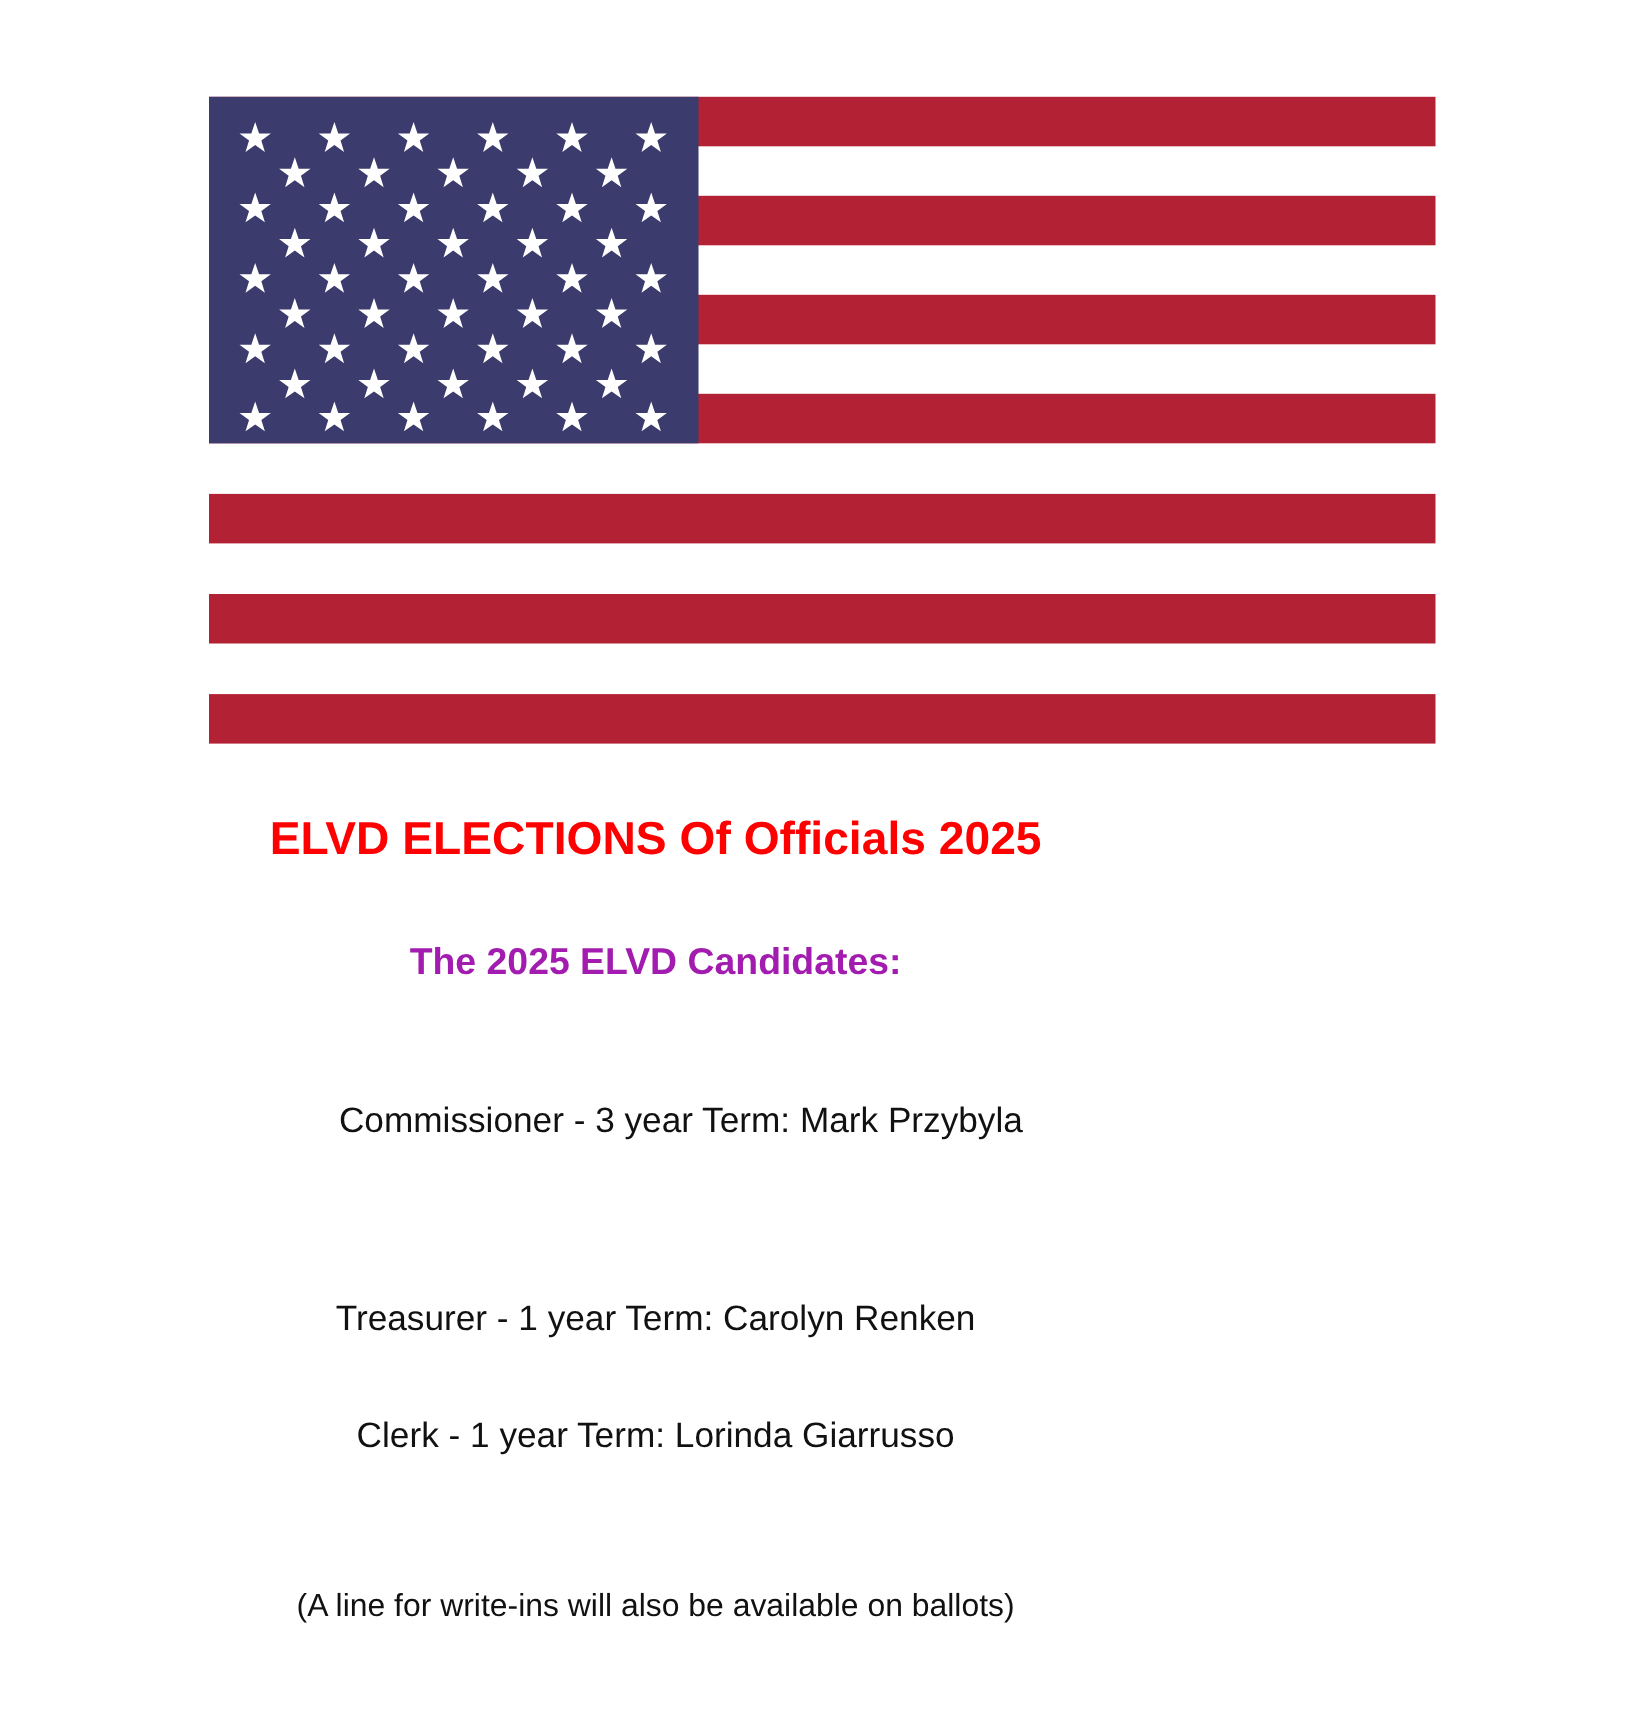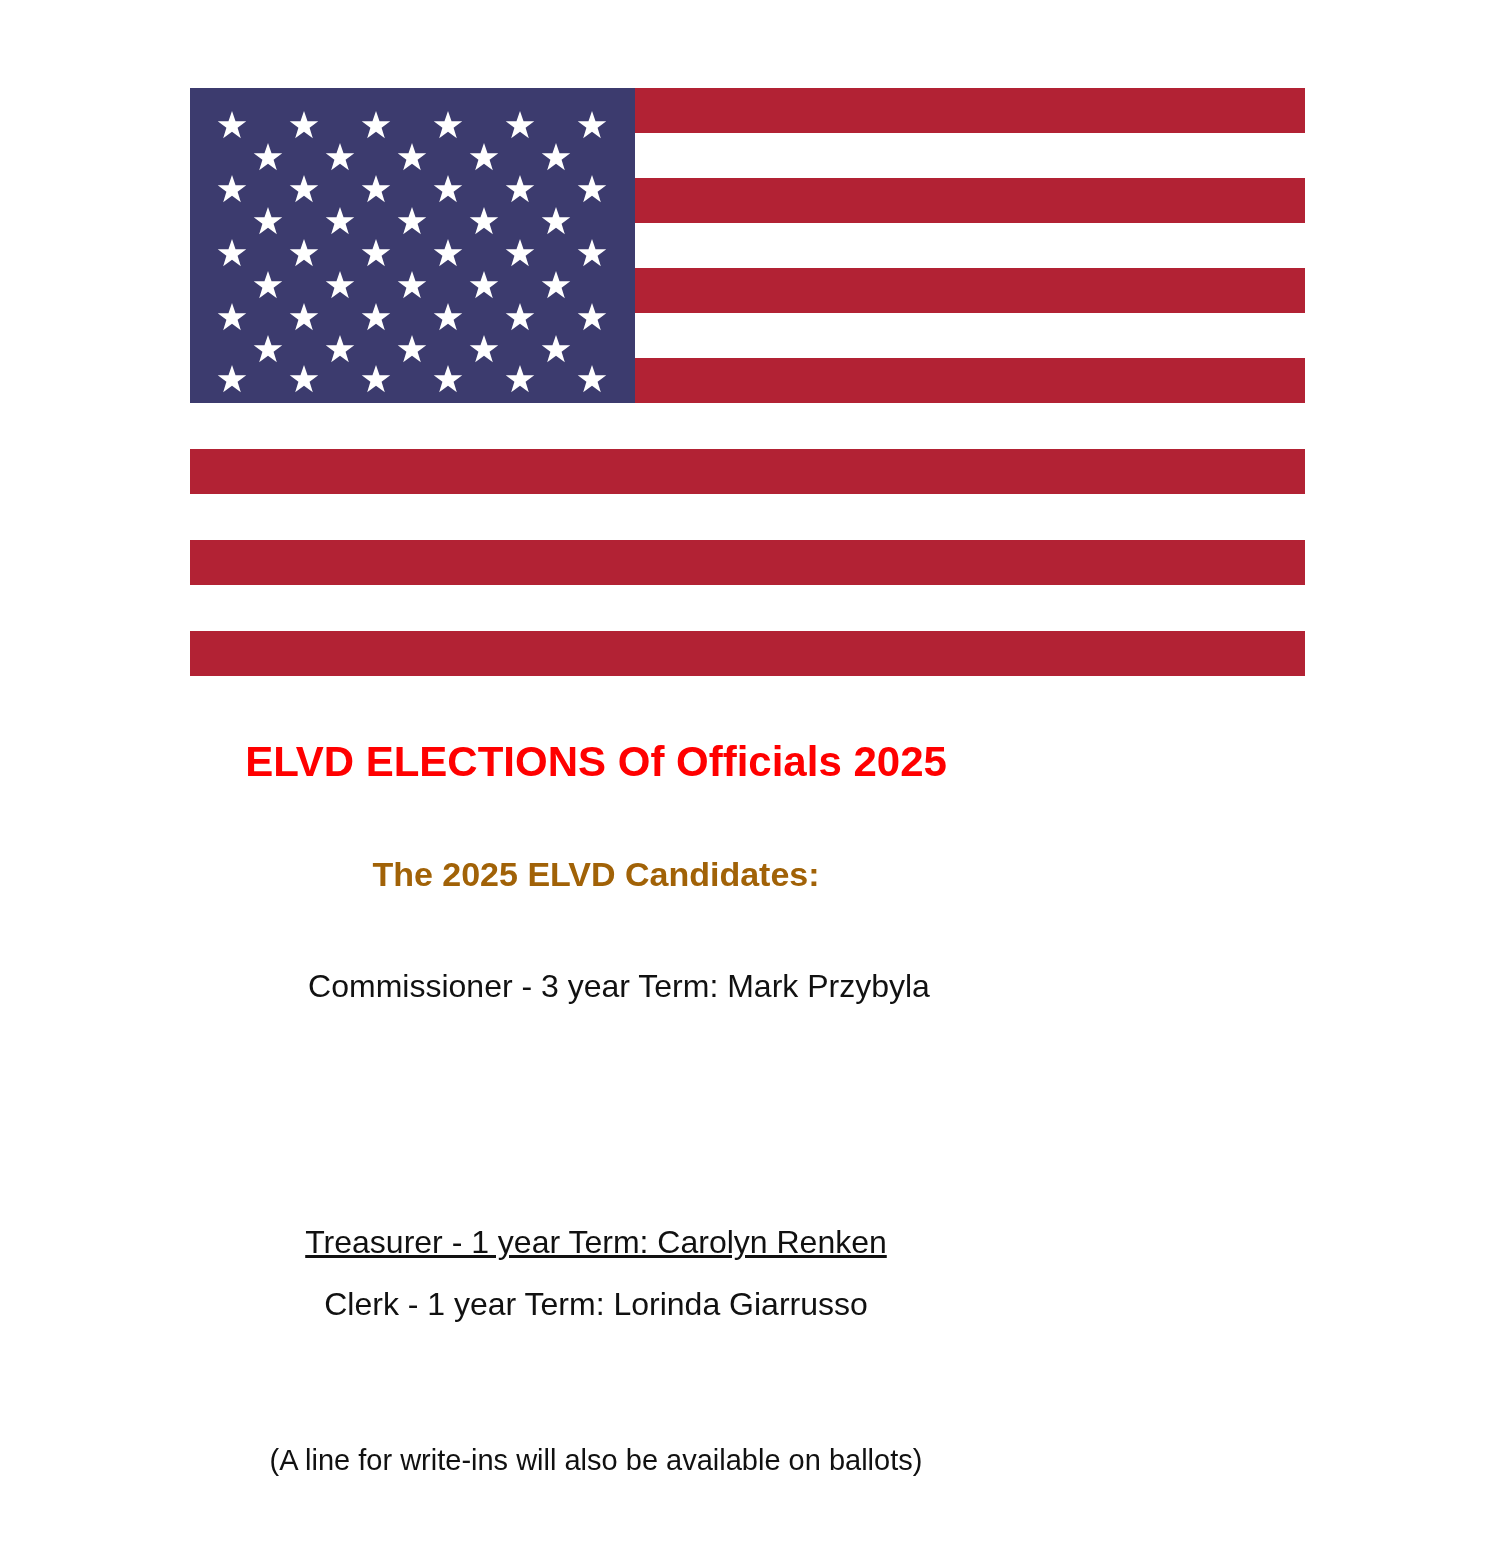--- a/index.html
+++ b/index.html
@@ -66,34 +66,34 @@
     letter-spacing: 0px;
   }
   .subtitle {
     position: absolute;
     left: 0;
     right: 0;
     top: 855px;
     text-align: center;
     font-size: 34px;
     font-weight: bold;
-    color: #a16207;
+    color: #a21caf;
   }
   .candidate {
     position: absolute;
     left: 0;
     right: 0;
     text-align: center;
     font-size: 32px;
     font-weight: normal;
     color: #111111;
   }
-  .c0 { top: 968px; padding-left: 46px; }
+  .c0 { top: 1000px; padding-left: 46px; }
   .c1 { top: 1074px; }
-  .c2 { top: 1224px; text-decoration: underline; }
+  .c2 { top: 1180px; }
   .c3 { top: 1286px; }
 
   .note {
     position: absolute;
     left: 0;
     right: 0;
     top: 1444px;
     text-align: center;
     font-size: 29px;
     color: #111111;

